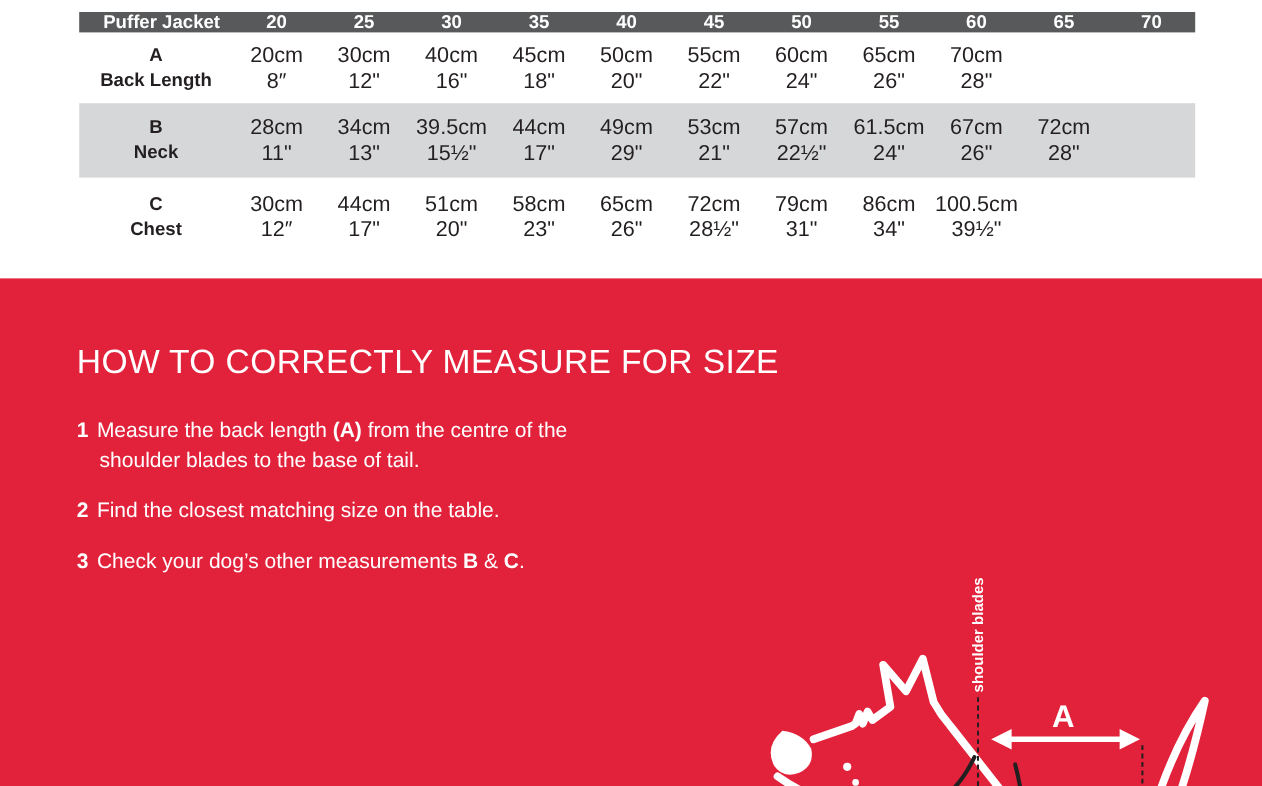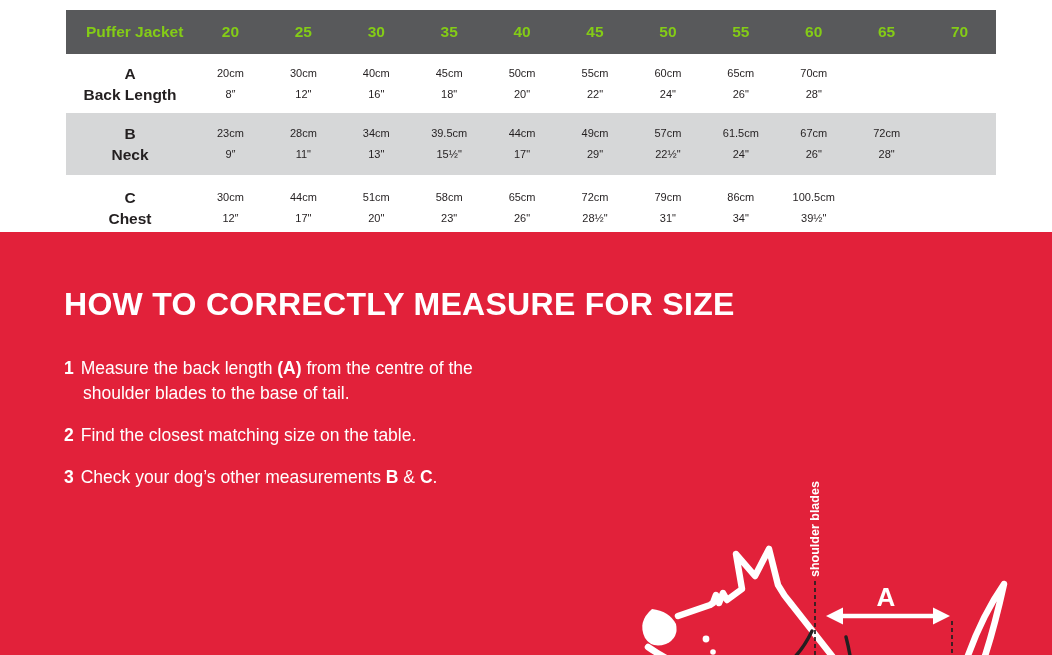--- a/index.html
+++ b/index.html
@@ -14,35 +14,35 @@
   body{
     width:1052px;height:655px;position:relative;overflow:hidden;
     background:#ffffff;
     font-family:"Liberation Sans", sans-serif;
     -webkit-font-smoothing:antialiased;
   }
 
   
   .size-table{position:absolute;left:66px;top:10px;width:930px;color:var(--table-text)}
   .tr{display:grid;grid-template-columns:128px repeat(11,1fr)}
-  .tr.header{background:var(--header-gray);height:44px;color:#84cc16;font-weight:bold;font-size:15.5px}
+  .tr.header{background:var(--header-gray);height:17px;color:#ffffff;font-weight:bold;font-size:15.5px}
   .tr.header .th{display:flex;align-items:center;justify-content:center}
   .tr.header .th.label-cell{justify-content:flex-start;padding-left:20px}
   .tr.body{height:59px}
   .tr.body.row-1{height:62px}
   .tr.body.row-2{height:66px}
   .tr.body.band{background:var(--band-gray)}
   .td{display:flex;flex-direction:column;align-items:center;justify-content:center;
-      font-size:11px;line-height:21px;text-align:center}
+      font-size:18px;line-height:21px;text-align:center}
   .td.label-cell{font-weight:bold;font-size:15.5px}
 
   
   .red-panel{position:absolute;left:0;top:232px;width:1052px;height:423px;background:var(--red);color:#fff}
-  .guide-title{position:absolute;left:64px;top:54px;margin:0;font-size:32px;font-weight:bold;letter-spacing:.3px;white-space:nowrap}
-  .guide-steps{position:absolute;left:64px;top:124px;width:575px;font-size:17.5px;line-height:25px}
+  .guide-title{position:absolute;left:64px;top:54px;margin:0;font-size:28px;font-weight:normal;letter-spacing:.3px;white-space:nowrap}
+  .guide-steps{position:absolute;left:64px;top:114px;width:575px;font-size:17.5px;line-height:25px}
   .step{margin-bottom:17px;padding-left:19px;text-indent:-19px}
   .step .num{font-weight:bold;margin-right:7px}
   .step .b{font-weight:bold}
 
   
   .dog-svg{position:absolute;left:620px;top:238px}
   .dog-stroke{fill:none;stroke:#fff;stroke-width:6.5;stroke-linecap:round;stroke-linejoin:round}
   .dog-dashed{fill:none;stroke:#fff;stroke-width:2.4;stroke-dasharray:4.5 4;stroke-linecap:round;stroke-linejoin:round}
   .tape-line{fill:none;stroke:var(--tape);stroke-width:3.4;stroke-linecap:round}
   .guide-dash{fill:none;stroke:var(--tape);stroke-width:1.7;stroke-dasharray:4 3}
@@ -107,42 +107,42 @@
         <div class="line cm">70cm</div>
         <div class="line inch">28"</div>
       </div>
     </div>
     <div class="tr body row-1 band">
       <div class="td label-cell">
         <div class="line letter">B</div>
         <div class="line name">Neck</div>
       </div>
       <div class="td value-cell">
-        <div class="line cm">23cm</div>
-        <div class="line inch">9″</div>
-      </div>
-      <div class="td value-cell">
         <div class="line cm">28cm</div>
         <div class="line inch">11"</div>
       </div>
       <div class="td value-cell">
         <div class="line cm">34cm</div>
         <div class="line inch">13"</div>
       </div>
       <div class="td value-cell">
         <div class="line cm">39.5cm</div>
         <div class="line inch">15½"</div>
       </div>
       <div class="td value-cell">
         <div class="line cm">44cm</div>
         <div class="line inch">17"</div>
       </div>
       <div class="td value-cell">
         <div class="line cm">49cm</div>
         <div class="line inch">29"</div>
+      </div>
+      <div class="td value-cell">
+        <div class="line cm">53cm</div>
+        <div class="line inch">21"</div>
       </div>
       <div class="td value-cell">
         <div class="line cm">57cm</div>
         <div class="line inch">22½"</div>
       </div>
       <div class="td value-cell">
         <div class="line cm">61.5cm</div>
         <div class="line inch">24"</div>
       </div>
       <div class="td value-cell">

